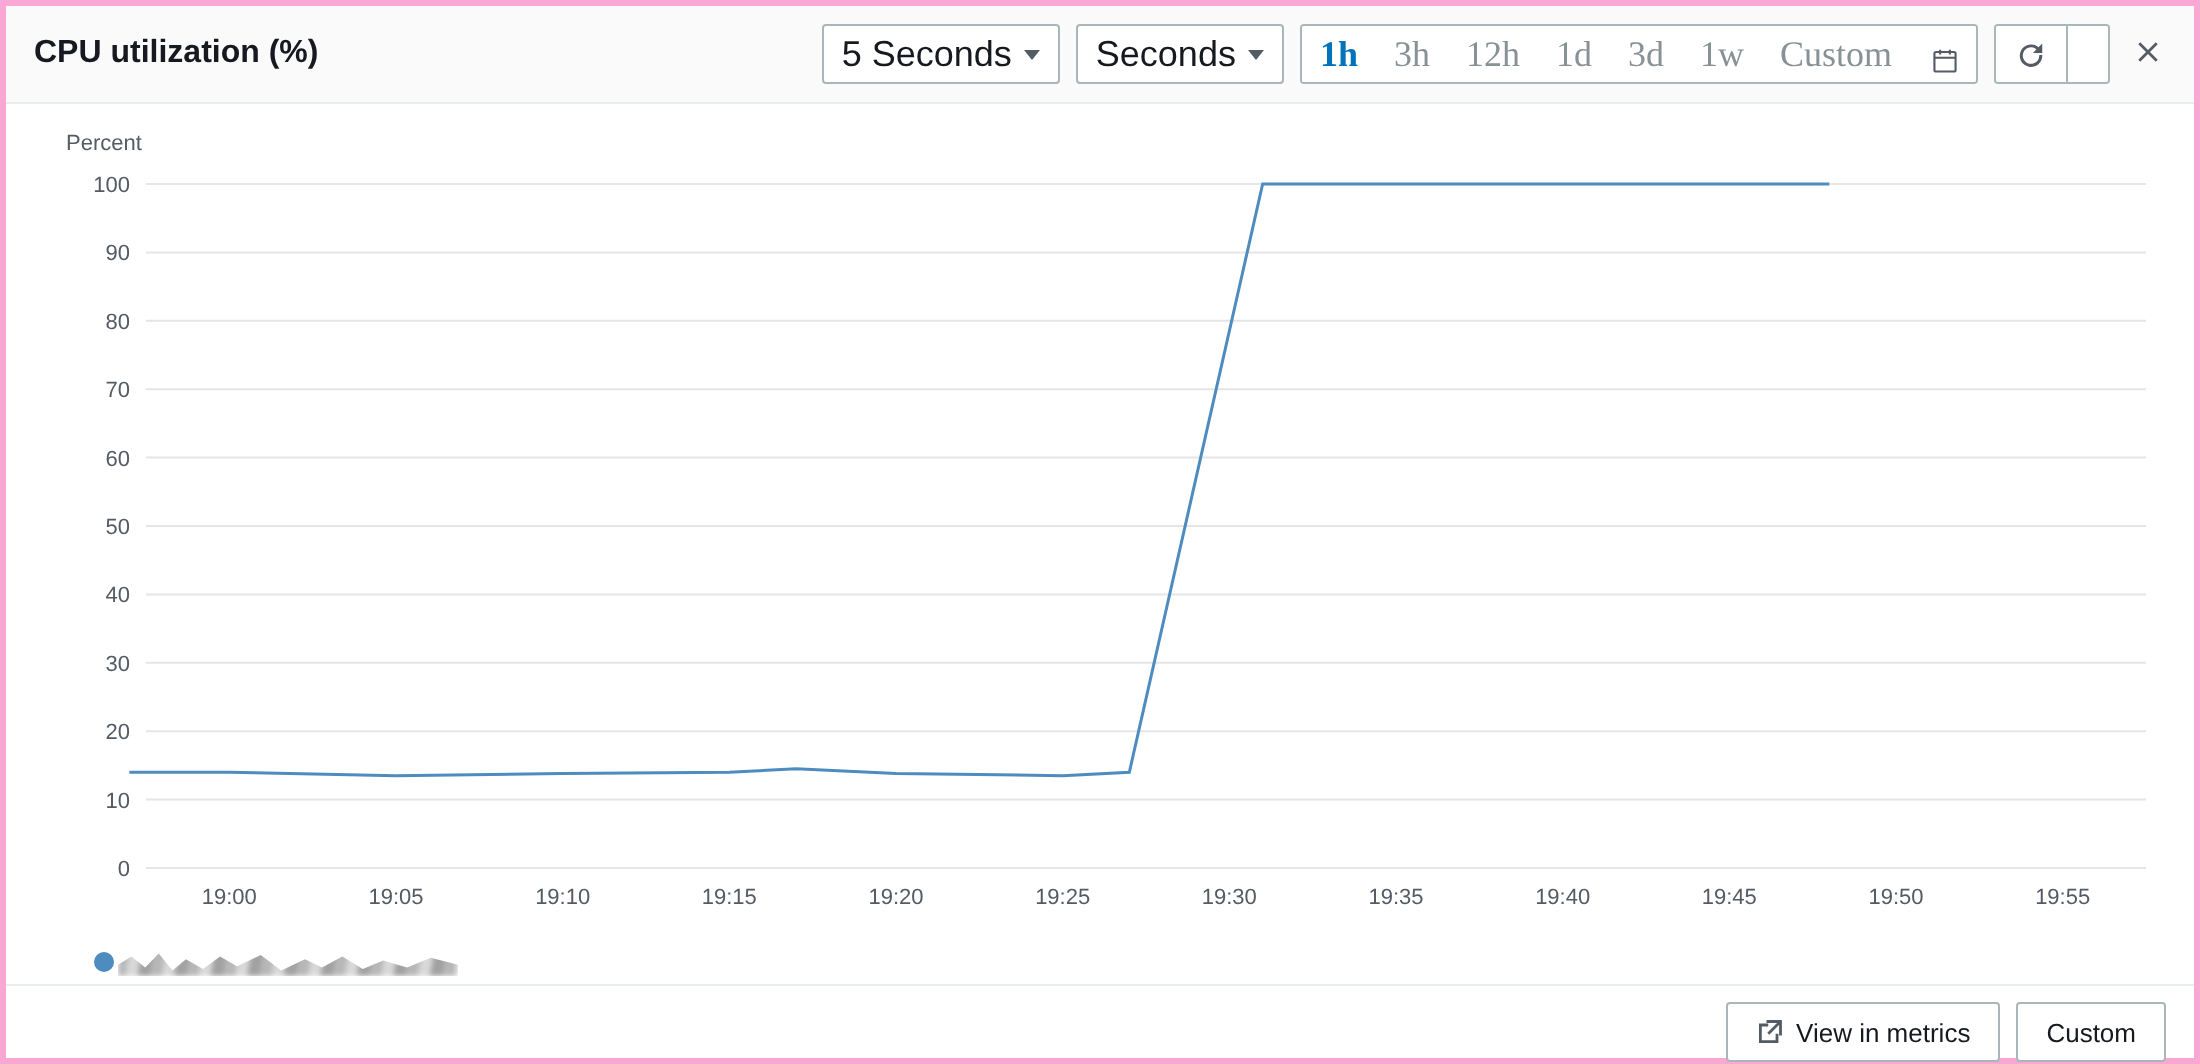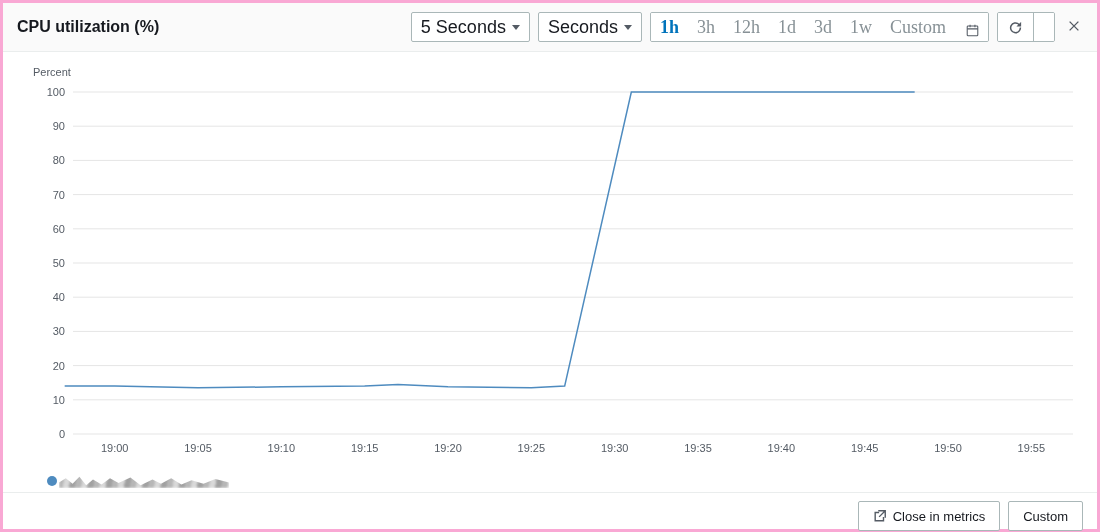--- a/index.html
+++ b/index.html
@@ -263,20 +263,20 @@
       <span class="legend-blur"></span>
     </div>
   </div>
 
   <div class="footer">
     <button class="btn">
       <svg viewBox="0 0 16 16" width="14" height="14">
           <path d="M6 2h8v8M14 2L7 9" fill="none" stroke="#545b64" stroke-width="1.6"></path>
           <path d="M12 9v4.5H2.5V4H7" fill="none" stroke="#545b64" stroke-width="1.6"></path>
         </svg>
-      <span>Close in metrics</span>
+      <span>View in metrics</span>
     </button>
     <button class="btn">
       <span>Custom</span>
     </button>
   </div>
 
 </div>
 
 </body></html>

